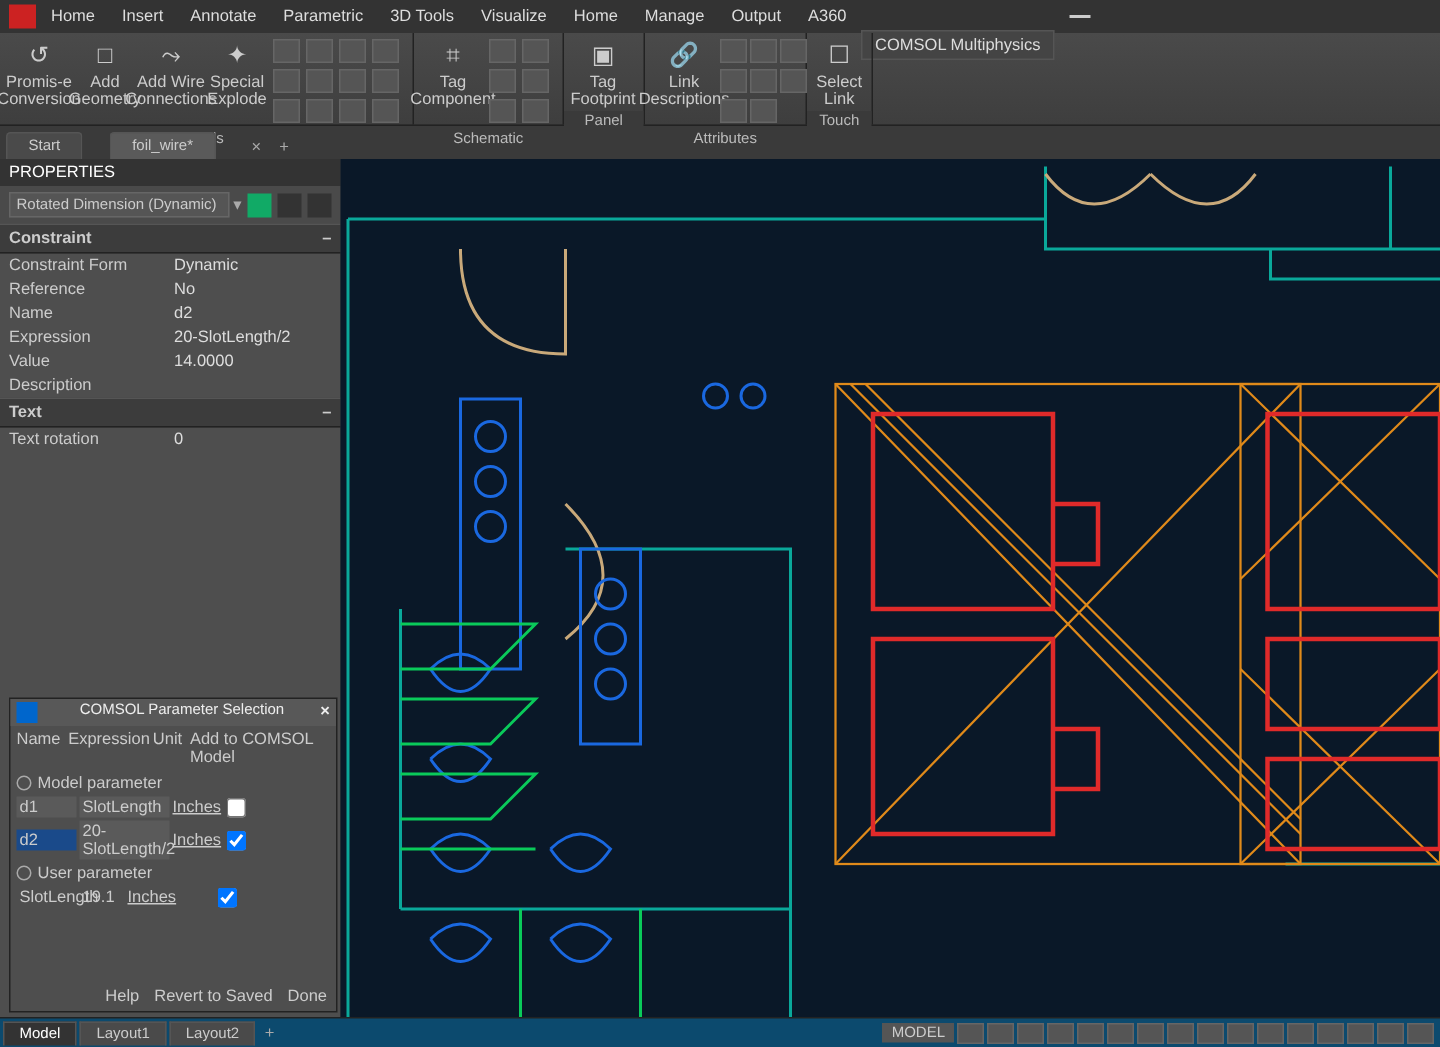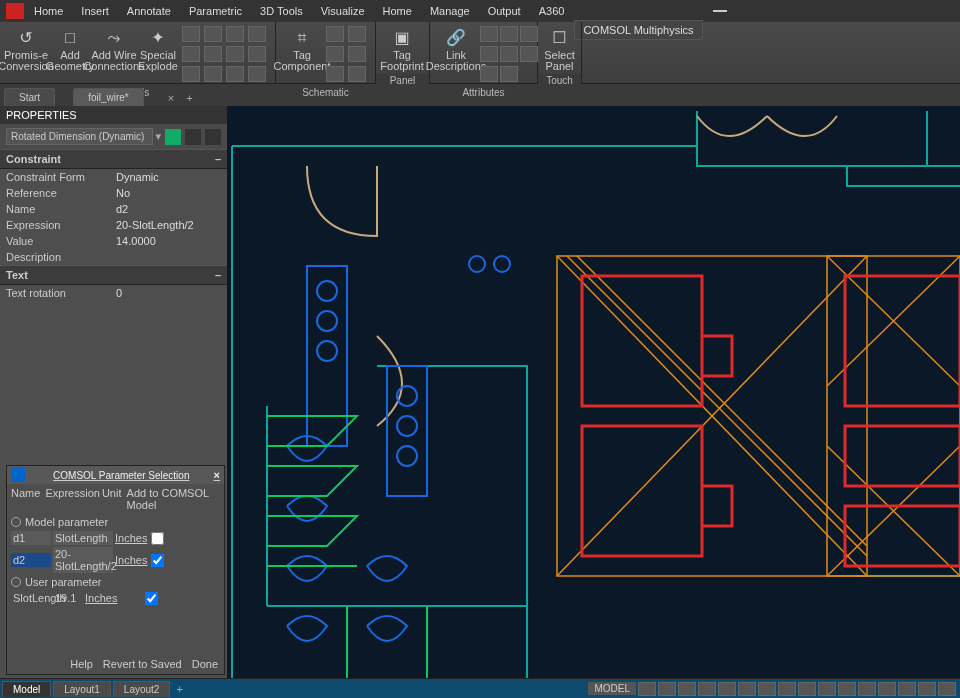--- a/index.html
+++ b/index.html
@@ -25,21 +25,21 @@
 .leftcol{width:227px;display:flex;flex-direction:column;background:#4e4e4e;}
 .propbar{background:#333;color:#fff;padding:3px 6px;font-size:11px;}
 .dd{display:flex;align-items:center;padding:4px 6px;background:#4a4a4a;}
 .dd select,.dd .sel{flex:1;background:#555;border:1px solid #666;padding:2px 4px;color:#ccc;font-size:10px;}
 .dd .ic2{width:16px;height:16px;margin-left:4px;background:#333;}
 .sect{background:#3c3c3c;padding:3px 6px;font-weight:bold;display:flex;justify-content:space-between;border-top:1px solid #555;border-bottom:1px solid #222;}
 .kv{display:flex;padding:2px 6px;font-size:10px;}
 .kv .k{width:110px;color:#ccc;}
 .kv .v{color:#ddd;}
 .paramdlg{position:absolute;left:6px;top:465px;width:219px;height:210px;background:#4e4e4e;border:1px solid #222;}
-.paramdlg .titlebar{background:#585858;display:flex;align-items:center;padding:2px 4px;text-decoration:underline;}
+.paramdlg .titlebar{background:#585858;display:flex;padding:2px 4px;}
 .paramdlg .titlebar .ti{width:14px;height:14px;background:#06c;margin-right:4px;}
 .paramdlg .title{flex:1;text-align:center;color:#eee;font-size:10px;}
 .paramdlg .x{color:#eee;font-weight:bold;}
 .paramdlg .hdr{display:flex;padding:3px 4px;gap:2px;font-size:10px;color:#ddd;}
 .paramdlg .hdr span:nth-child(1){width:40px;}
 .paramdlg .hdr span:nth-child(2){width:58px;}
 .paramdlg .hdr span:nth-child(3){width:28px;}
 .paramdlg .row{display:flex;align-items:center;padding:1px 4px;gap:2px;font-size:10px;}
 .paramdlg .row .c1{width:40px;background:#5a5a5a;padding:1px 2px;}
 .paramdlg .row .c1.sel{background:#1a4a8a;}
@@ -155,21 +155,21 @@
         <span class="sicon"></span>
           <span class="sicon"></span>
       </div>
     </div>
     <div class="glabel">Attributes</div>
   </div>
   <div class="rgroup" style="width:44px;">
     <div class="btns">
         <div class="bigbtn">
           <span class="ic">☐</span>
-          <span>Select Panel</span>
+          <span>Select Link</span>
         </div>
       </div>
     <div class="glabel">Touch</div>
   </div>
 </div>
 
 <div class="tabsrow">
   <div class="dtab">Start</div>
   <div class="dtab active">foil_wire*</div>
   <div class="plus">×</div>

